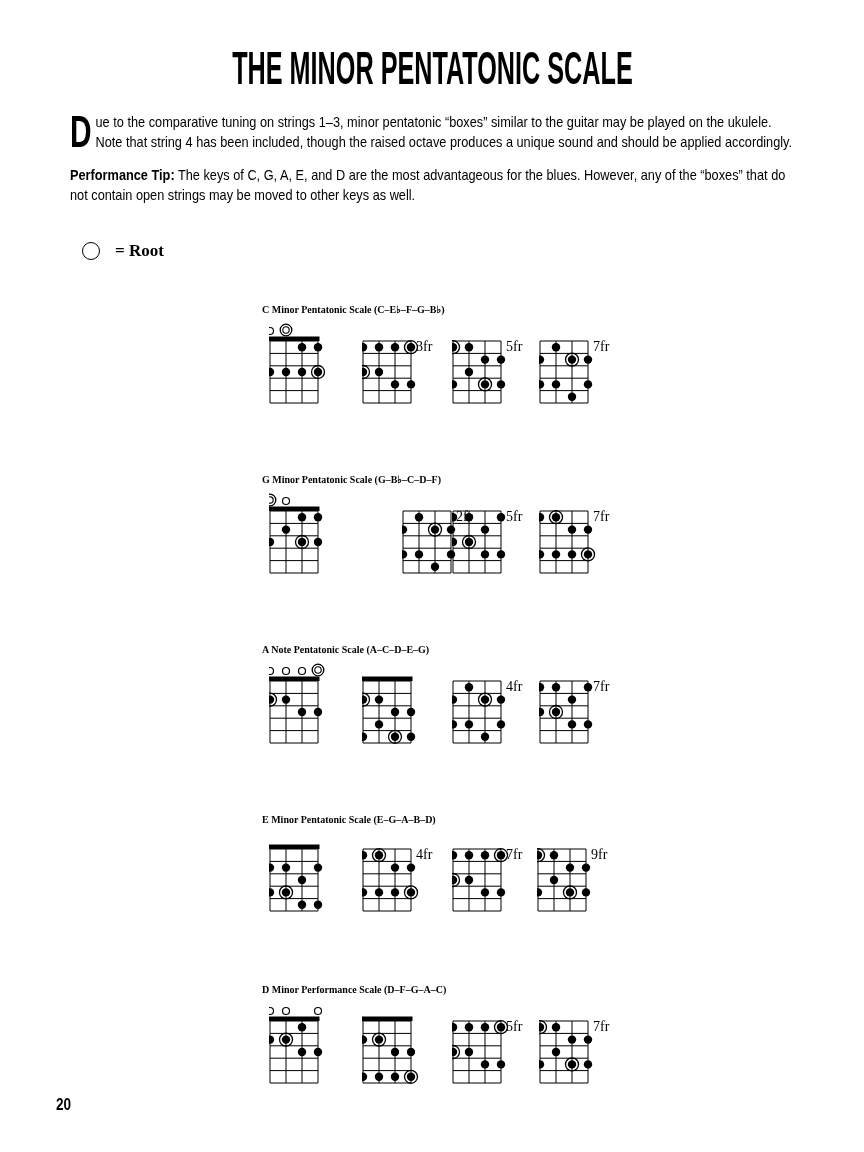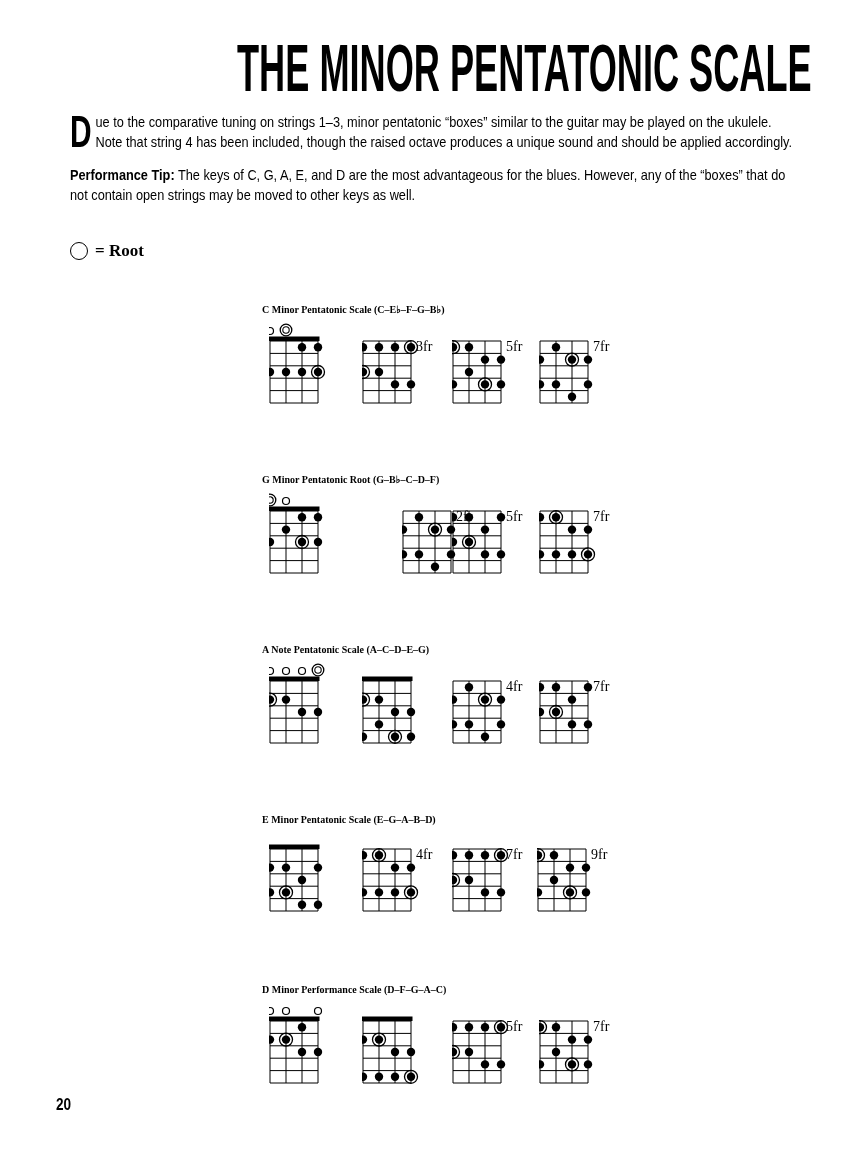--- a/index.html
+++ b/index.html
@@ -1,35 +1,35 @@
 <!DOCTYPE html>
 <html><head>
 <meta charset="utf-8">
 <style>
   html,body{margin:0;padding:0;background:#fff;}
   .page{position:relative;width:864px;height:1152px;background:#fff;color:#000;
         font-family:"Liberation Sans",sans-serif;overflow:hidden;}
 
   
   h1.title{position:absolute;top:38px;left:0;width:864px;margin:0;text-align:center;
-           font-family:"Liberation Sans",sans-serif;font-weight:700;font-size:66px;line-height:60px;}
+           font-family:"Liberation Sans",sans-serif;font-weight:700;font-size:46px;line-height:60px;}
   h1.title .fit{display:inline-block;white-space:nowrap;transform-origin:center center;}
 
   
   .para{position:absolute;left:70px;}
   .condense{transform:scaleX(0.85);transform-origin:0 0;width:858px;
             font-size:15px;line-height:20px;font-family:"Liberation Sans",sans-serif;}
   .intro{top:112px;}
   .tip{top:165px;}
   .dropcap{float:left;font-weight:700;font-size:44px;line-height:37px;width:27px;
            transform:scaleX(0.8);transform-origin:0 0;margin:1px 3px 0 0;}
   .tiplabel{font-weight:700;}
 
   
-  .legend{position:absolute;left:70px;top:241px;display:flex;align-items:center;gap:7px;}
+  .legend{position:absolute;left:82px;top:241px;display:flex;align-items:center;gap:15px;}
   .legend-circle{width:16px;height:16px;border:1.6px solid #000;border-radius:50%;background:#fff;}
   .legend-text{font-family:"Liberation Serif",serif;font-weight:700;font-size:17px;}
 
   
   .section-title{position:absolute;left:262px;margin:0;
                  font-family:"Liberation Serif",serif;font-weight:700;font-size:10px;line-height:18px;}
   .diagram-row{position:absolute;left:269px;width:595px;height:88px;}
   .diagram{position:absolute;top:0;width:68px;height:88px;}
 
   .pagenum{position:absolute;left:56px;top:1096px;font-weight:700;font-size:16px;
@@ -147,21 +147,21 @@
           <circle cx="33" cy="36.6" r="6.5" fill="none" stroke="#000" stroke-width="1.3"></circle>
           <circle cx="49" cy="36.6" r="4.2" fill="#000"></circle>
           <circle cx="1" cy="61.4" r="4.2" fill="#000"></circle>
           <circle cx="17" cy="61.4" r="4.2" fill="#000"></circle>
           <circle cx="49" cy="61.4" r="4.2" fill="#000"></circle>
           <circle cx="33" cy="73.80000000000001" r="4.2" fill="#000"></circle>
           <text x="54" y="28" font-size="14" fill="#000" style="font-family: &quot;Liberation Serif&quot;, serif;">7fr</text>
         </svg></div>
     </div>
 
-  <h2 class="section-title" style="top:471px">G Minor Pentatonic Root (G–B♭–C–D–F)</h2>
+  <h2 class="section-title" style="top:471px">G Minor Pentatonic Scale (G–B♭–C–D–F)</h2>
   <div class="diagram-row" style="top:493px">
       <div class="diagram" style="left: 0px;"><svg width="90" height="88" viewBox="0 0 90 88">
           <line x1="1" y1="18" x2="49" y2="18" stroke="#000" stroke-width="1"></line>
           <line x1="1" y1="30.4" x2="49" y2="30.4" stroke="#000" stroke-width="1"></line>
           <line x1="1" y1="42.8" x2="49" y2="42.8" stroke="#000" stroke-width="1"></line>
           <line x1="1" y1="55.2" x2="49" y2="55.2" stroke="#000" stroke-width="1"></line>
           <line x1="1" y1="67.6" x2="49" y2="67.6" stroke="#000" stroke-width="1"></line>
           <line x1="1" y1="80" x2="49" y2="80" stroke="#000" stroke-width="1"></line>
           <line x1="1" y1="18" x2="1" y2="80" stroke="#000" stroke-width="1"></line>
           <line x1="17" y1="18" x2="17" y2="80" stroke="#000" stroke-width="1"></line>

